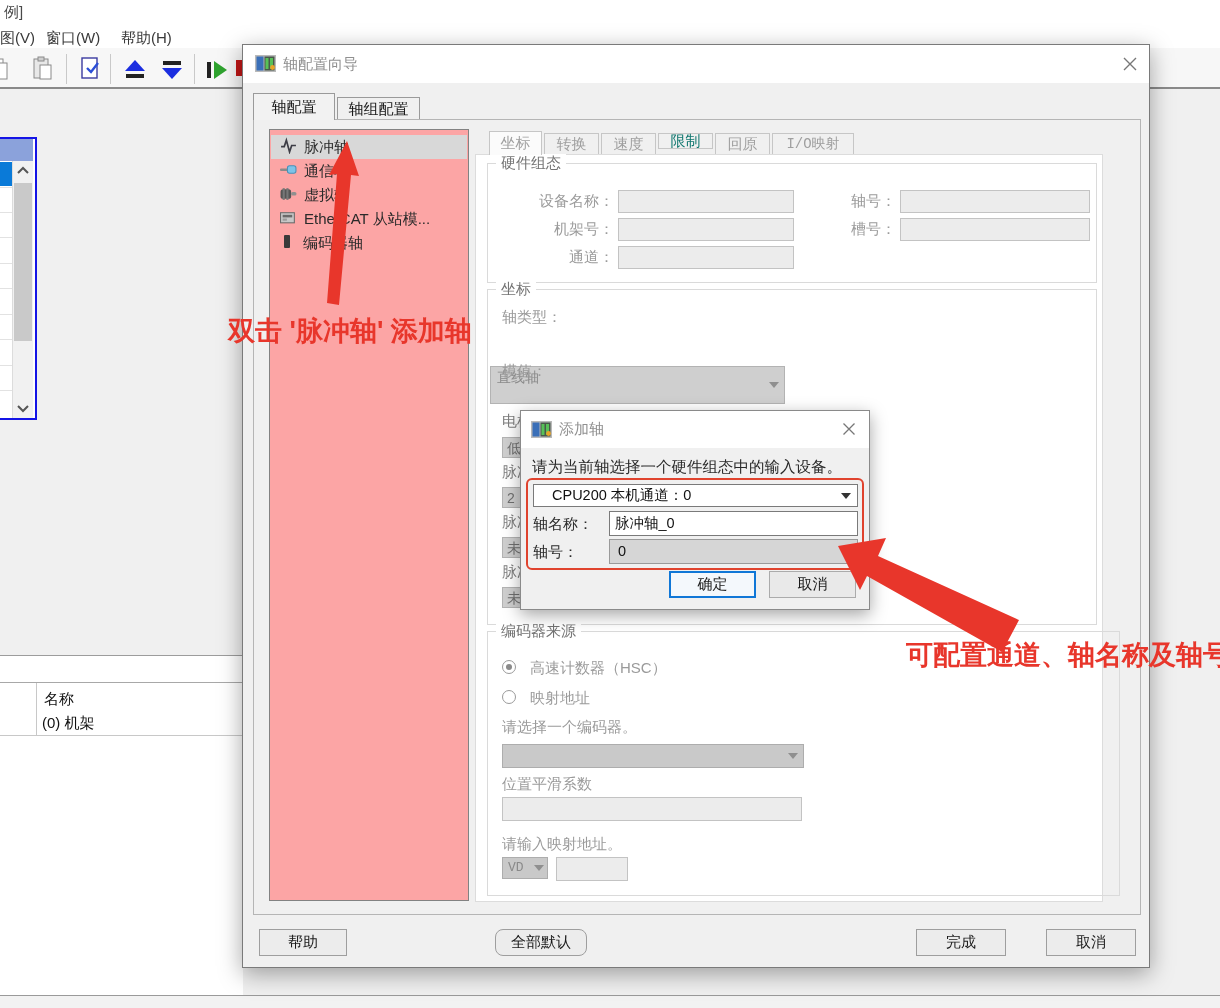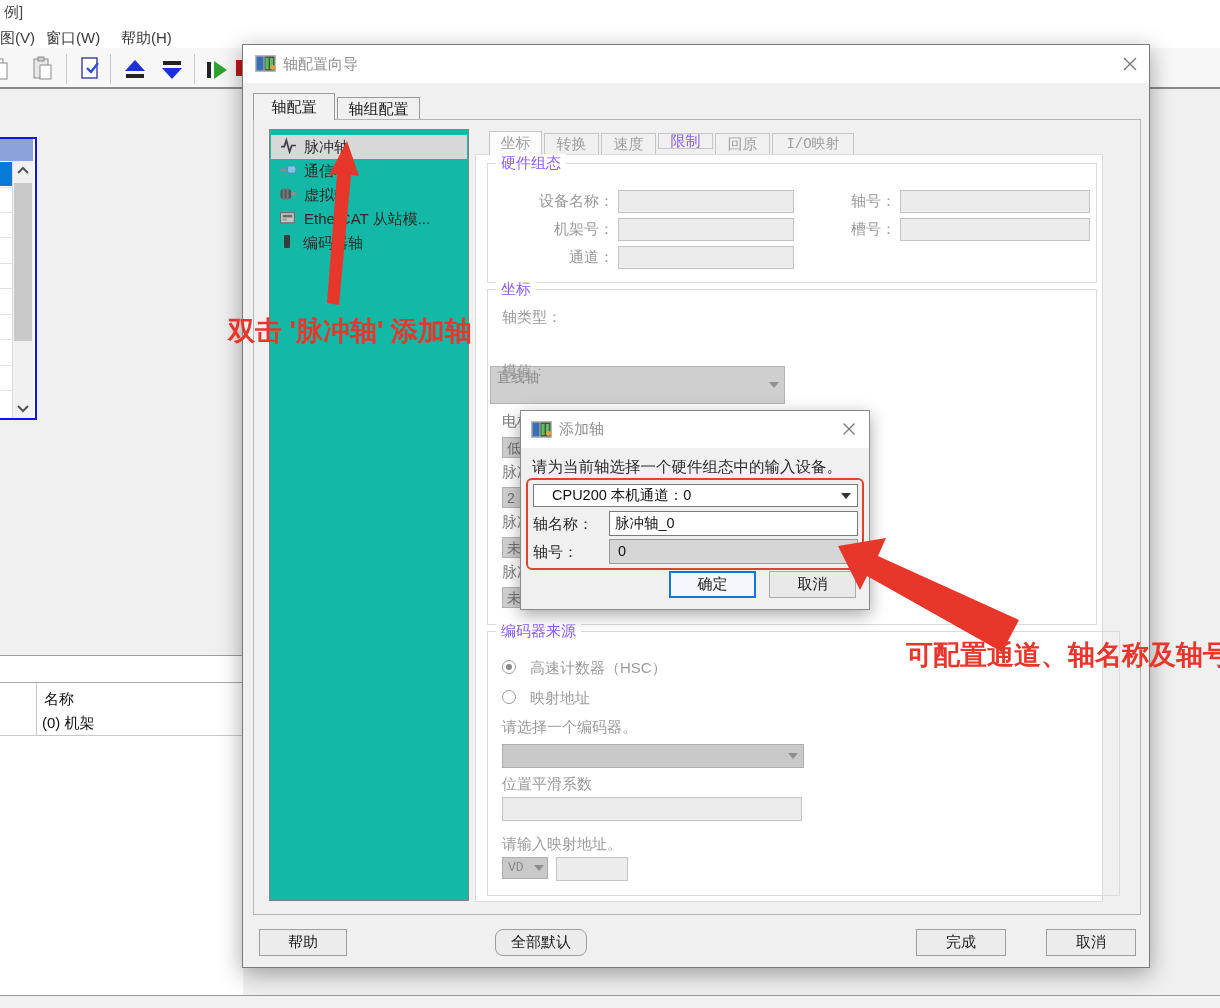--- a/index.html
+++ b/index.html
@@ -8,21 +8,21 @@
   .abs{position:absolute;}
   .txt{font-size:15px;color:#3a3a3a;white-space:nowrap;}
   .glabel{font-size:15px;color:#9b9b9b;white-space:nowrap;}
   .dlabel{font-size:15px;color:#2a2a2a;white-space:nowrap;}
   .field-dis{background:#ececec;border:1px solid #c3c3c3;}
   .combo-dis{background:#cfcfcf;border:1px solid #b3b3b3;color:#8a8a8a;font-size:14px;line-height:20px;padding-left:6px;box-sizing:border-box;}
   .combo-dark{background:#c9c9c9;border:1px solid #adadad;}
   .caret{position:absolute;right:5px;top:50%;margin-top:-3px;width:0;height:0;border-left:5px solid transparent;border-right:5px solid transparent;border-top:6px solid #8f8f8f;}
   .caret-dark{border-top-color:#333;}
   .grp{position:absolute;border:1px solid #dadada;}
-  .grp>.legend{position:absolute;top:-10px;left:8px;background:#fff;padding:0 5px;font-size:15px;color:#8b5cf6;white-space:nowrap;}
+  .grp>.legend{position:absolute;top:-10px;left:8px;background:#fff;padding:0 5px;font-size:15px;color:#737373;white-space:nowrap;}
   .btn{position:absolute;background:#ececec;border:1px solid #9e9e9e;font-size:15px;color:#1a1a1a;display:flex;align-items:center;justify-content:center;box-sizing:border-box;}
   .tab{position:absolute;border:1px solid #9a9a9a;background:#f0f0f0;font-size:15px;display:flex;align-items:center;justify-content:center;box-sizing:border-box;}
   .sep-v{width:1px;background:#c9c9c9;}
   .note{position:absolute;font-size:27px;font-weight:bold;color:#e8362b;white-space:nowrap;}
   .frag-label{position:absolute;width:20px;overflow:hidden;font-size:15px;color:#7d7d7d;white-space:nowrap;}
   .frag-box{position:absolute;width:20px;height:21px;overflow:hidden;background:#cfcfcf;border:1px solid #b3b3b3;font-size:14px;color:#6f6f6f;line-height:20px;padding-left:4px;box-sizing:border-box;white-space:nowrap;}
   .rowline{position:absolute;left:0;width:12px;height:1px;background:#e2e2e2;}
   .radio{position:absolute;width:14px;height:14px;border:1px solid #9a9a9a;border-radius:50%;background:#fff;box-sizing:border-box;}
   .radio.sel::after{content:"";position:absolute;left:3px;top:3px;width:6px;height:6px;border-radius:50%;background:#8a8a8a;}
 </style>
@@ -138,21 +138,21 @@
       <svg width="22" height="22" viewBox="0 0 22 22">
           <path d="M5 5 L17 17 M17 5 L5 17" stroke="#777" stroke-width="1.4"></path>
         </svg>
     </div>
 
     <div class="tab" style="left:10px;top:48px;width:82px;height:27px;border-bottom:none;background:#f2f2f2;color:#1a1a1a;z-index:2;">轴配置</div>
     <div class="tab" style="left:94px;top:52px;width:83px;height:23px;border-bottom:none;color:#1a1a1a;">轴组配置</div>
 
     <div class="abs" style="left:10px;top:74px;width:888px;height:796px;border:1px solid #b5b5b5;background:#f0f0f0;box-sizing:border-box;"></div>
 
-    <div class="abs" style="left:26px;top:84px;width:200px;height:772px;background:#14b8a6;border:1px solid #828282;box-sizing:border-box;">
+    <div class="abs" style="left:26px;top:84px;width:200px;height:772px;background:#fca5a5;border:1px solid #828282;box-sizing:border-box;">
       <div class="abs" style="left:1px;top:5px;width:196px;height:24px;background:#d8d8d8;"></div>
       <div class="abs" style="left:10px;top:7px;display:flex;align-items:center;gap:7px;">
         <span><svg width="17" height="17" viewBox="0 0 16 16">
               <path d="M1 9h3l2-6 3 11 2-6h4" stroke="#3d3d46" fill="none" stroke-width="1.6"></path>
             </svg></span>
         <span class="dlabel">脉冲轴</span>
       </div>
       <div class="abs" style="left:10px;top:31px;display:flex;align-items:center;gap:7px;">
         <span><svg width="17" height="17" viewBox="0 0 16 16">
               <rect x="0" y="7" width="8" height="2.4" rx="1" fill="#8a8a8a"></rect>
@@ -181,21 +181,21 @@
         <span><svg width="12" height="17" viewBox="0 0 12 16">
               <rect x="2" y="1.5" width="6" height="13" rx="1" fill="#3a3a3a"></rect>
             </svg></span>
         <span class="dlabel">编码器轴</span>
       </div>
     </div>
 
     <div class="tab" style="left:246px;top:86px;width:53px;height:24px;color:#9f9f9f;border-color:#c6c6c6;border-bottom:none;background:#fbfbfb;z-index:2;">坐标</div>
     <div class="tab" style="left:301px;top:88px;width:55px;height:22px;color:#9f9f9f;border-color:#c6c6c6;">转换</div>
     <div class="tab" style="left:358px;top:88px;width:55px;height:22px;color:#9f9f9f;border-color:#c6c6c6;">速度</div>
-    <div class="tab" style="left:415px;top:88px;width:55px;height:16px;color:#8b5cf6;border-color:#c6c6c6;">限制</div>
+    <div class="tab" style="left:415px;top:88px;width:55px;height:16px;color:#0f766e;border-color:#c6c6c6;">限制</div>
     <div class="tab" style="left:472px;top:88px;width:55px;height:22px;color:#9f9f9f;border-color:#c6c6c6;">回原</div>
     <div class="tab" style="left:529px;top:88px;width:82px;height:22px;color:#9f9f9f;border-color:#c6c6c6;font-family:'Liberation Mono',monospace;font-size:14px;">I/O映射</div>
 
     <div class="abs" style="left:232px;top:109px;width:628px;height:748px;background:#fff;border:1px solid #dcdcdc;box-sizing:border-box;"></div>
 
     <div class="grp" style="left:244px;top:118px;width:608px;height:118px;">
       <span class="legend">硬件组态</span>
       <div class="abs glabel" style="right:482px;top:28px;">设备名称：</div>
       <div class="abs field-dis" style="left:130px;top:26px;width:174px;height:21px;"></div>
       <div class="abs glabel" style="right:200px;top:28px;">轴号：</div>

